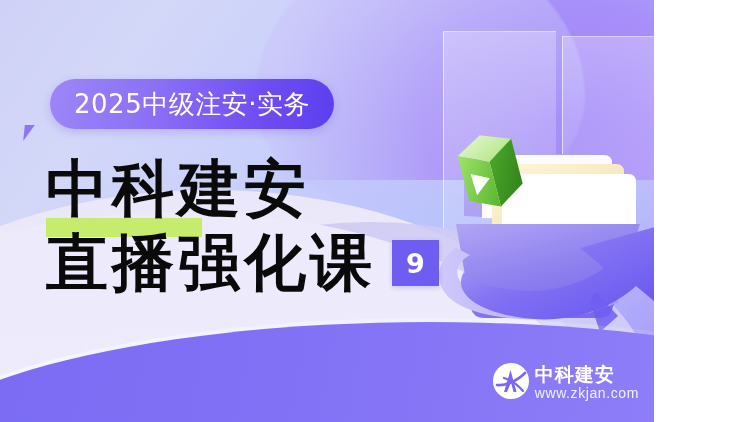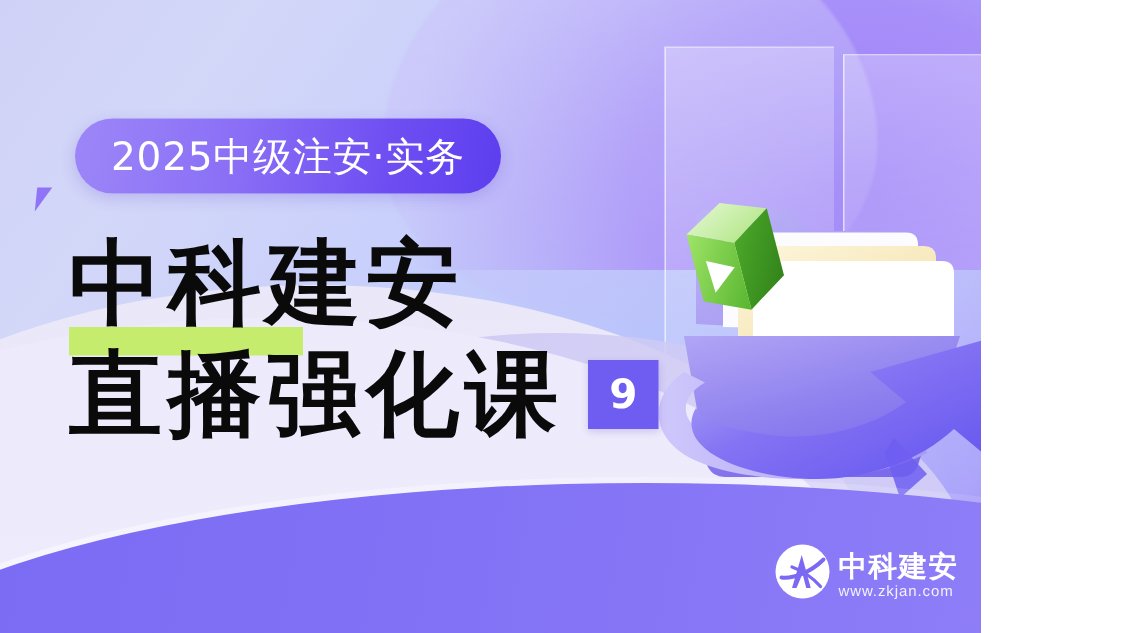--- a/index.html
+++ b/index.html
@@ -151,21 +151,21 @@
     position:absolute; right:15px; bottom:22px;
     display:flex; align-items:flex-end; gap:5px; z-index:10;
   }
   #logo-mark { width:38px; height:38px; flex:0 0 38px; }
   #logo-text-group { display:flex; flex-direction:column; gap:2px; }
   #logo-name {
     color:#ffffff; font-size:19px; font-weight:700; letter-spacing:1px;
     font-family:"DejaVu Sans","Liberation Sans",sans-serif; line-height:1;
   }
   #logo-url {
-    color:#f3f0ff; font-size:10px; letter-spacing:.6px;
+    color:#f3f0ff; font-size:14px; letter-spacing:.6px;
     font-family:"Liberation Sans",sans-serif; line-height:1;
   }
 </style>
 </head>
 <body>
 
 <div id="banner">
 
   <div class="bg-layer" id="bg-top-right-glow"></div>
   <div class="bg-layer" id="bg-soft-blob"></div>

